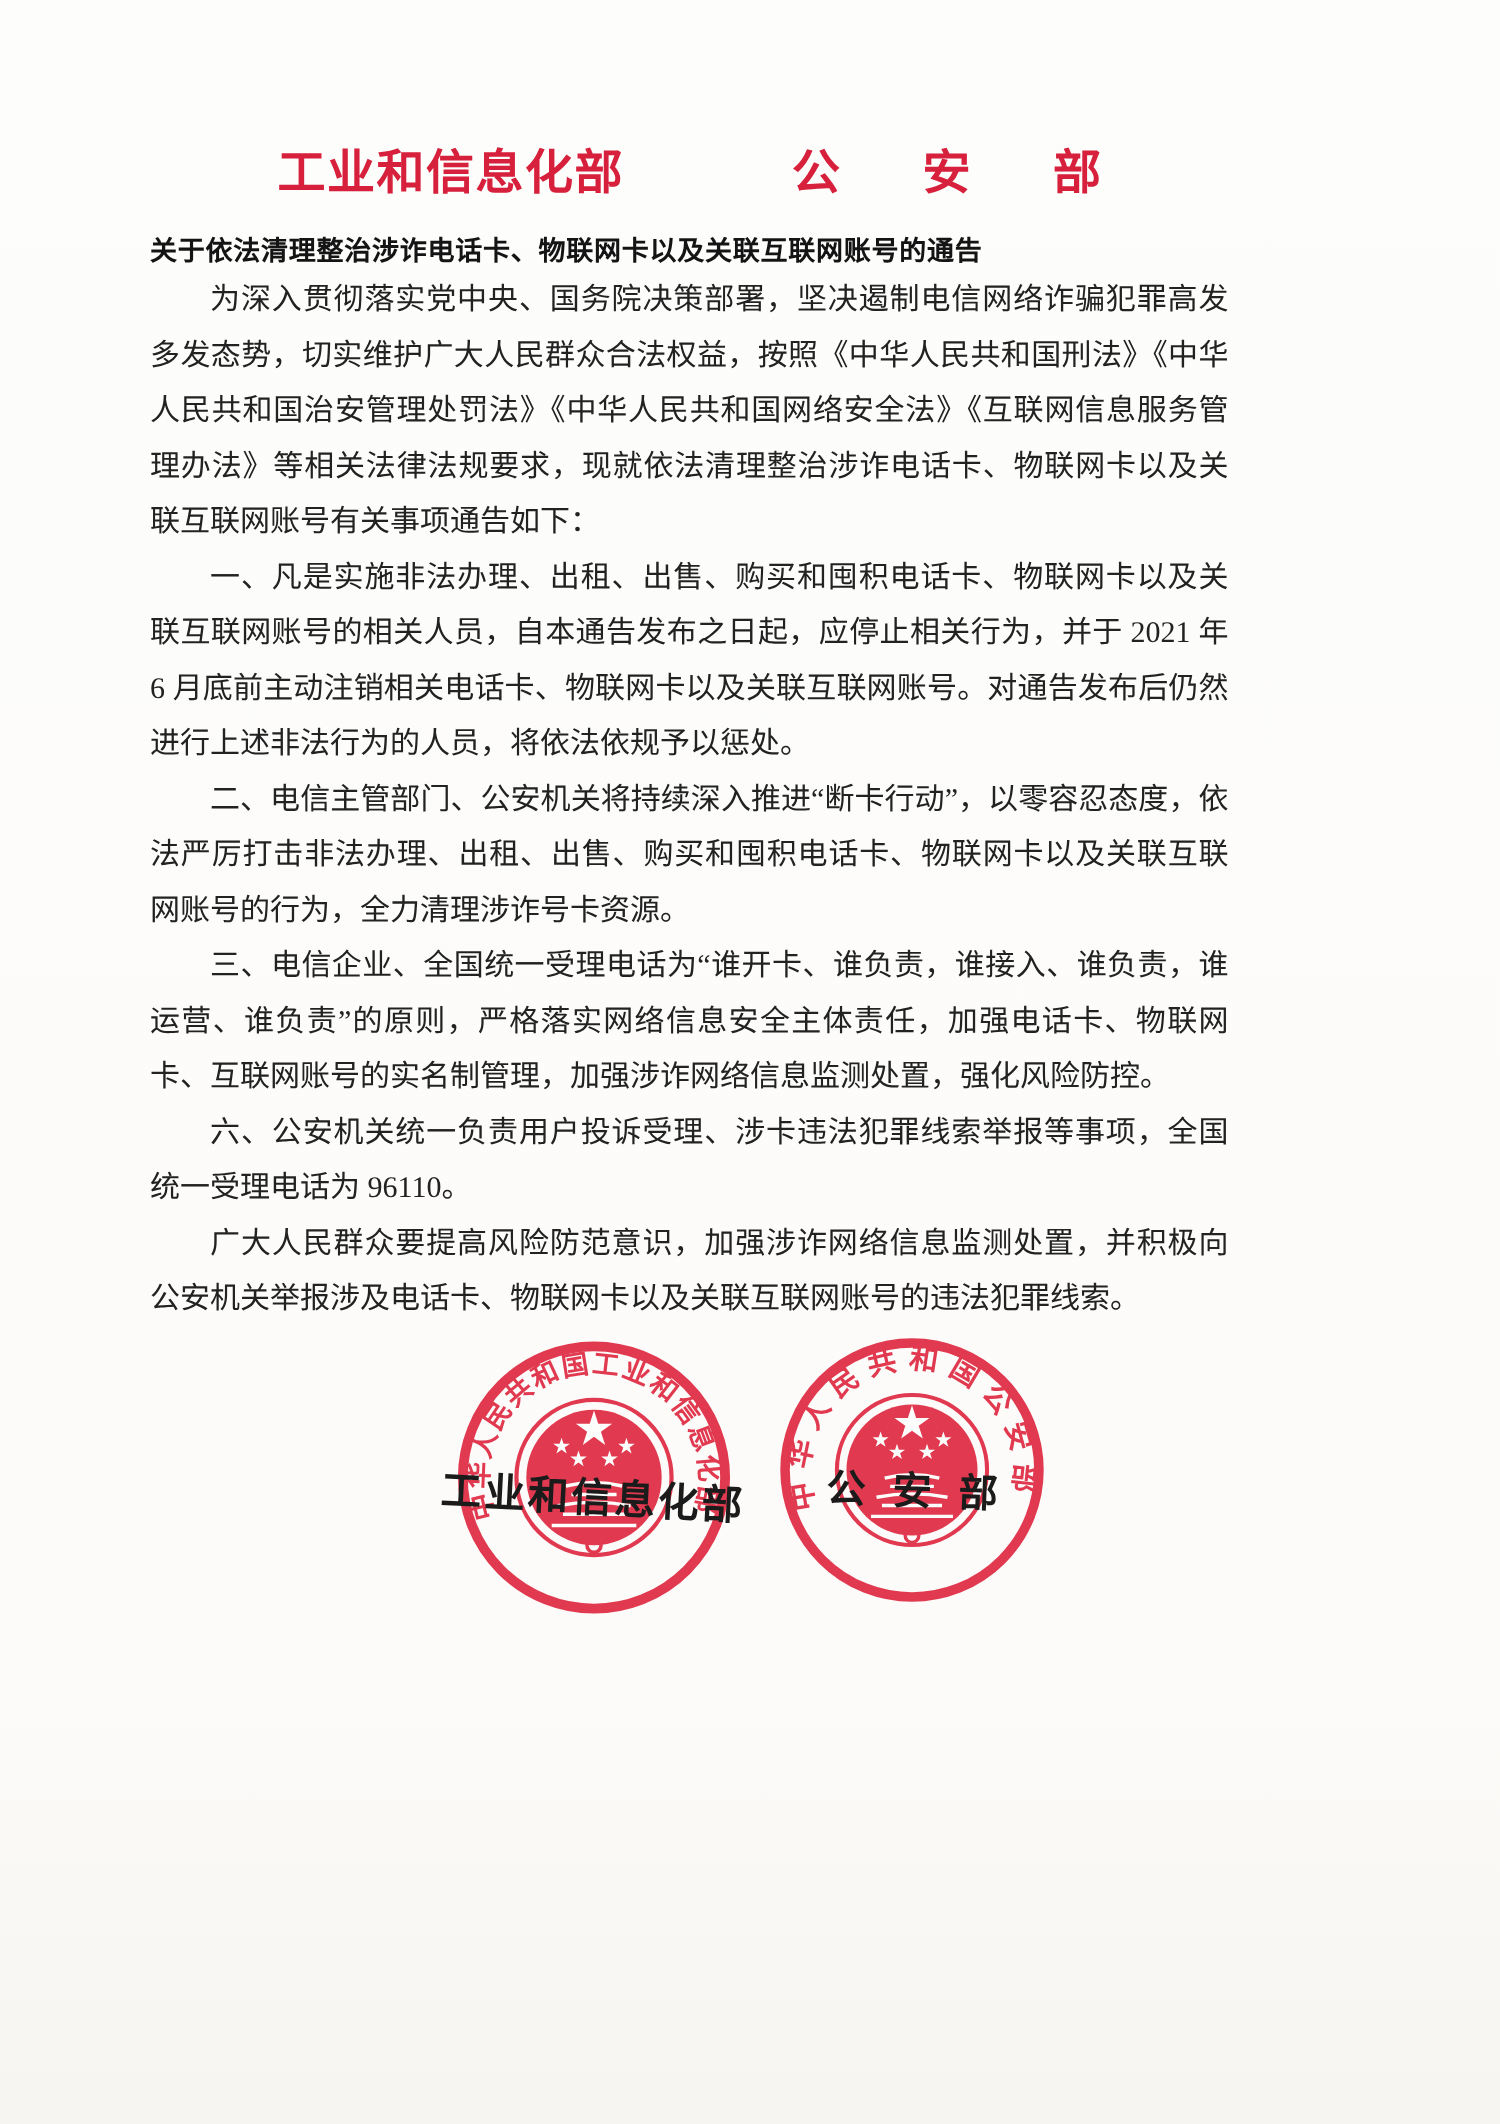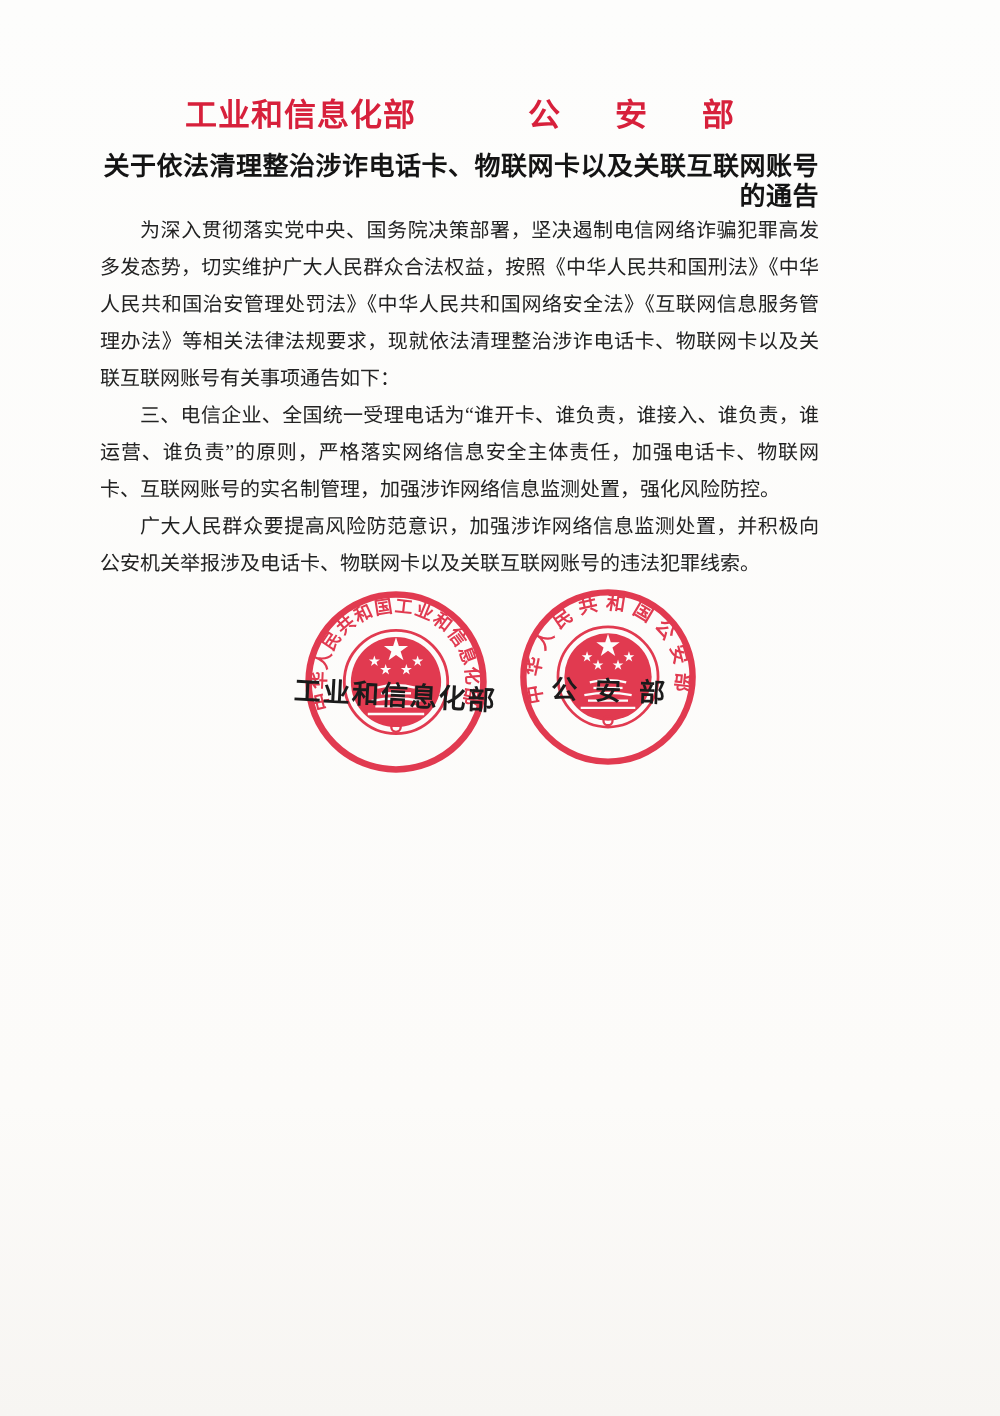--- a/index.html
+++ b/index.html
@@ -12,21 +12,21 @@
   }
   .page { position:relative; width:916px; height:1416px; padding:93px 97px 0 100px; box-sizing:border-box; }
 
   
   .gov-header { display:flex; justify-content:center; align-items:baseline; gap:112px; white-space:nowrap; }
   .ministry { color:#d7203b; font-weight:bold; font-size:32px; line-height:45px; }
   .ministry.m1 { letter-spacing:1px; }
   .ministry.m2 { letter-spacing:55px; margin-right:-55px; }
 
   
-  .doc-title { margin:14px 0 0 0; text-align:right; font-size:26px; line-height:30px;
+  .doc-title { margin:14px 0 0 0; text-align:left; font-size:18px; line-height:30px;
                font-weight:bold; color:#141414; letter-spacing:0.5px; }
 
   
   .body-text { font-size:20px; line-height:37px; text-align:justify; color:#222; }
   .body-text p { margin:0; text-indent:2em; }
 
   
   .seal-row { position:relative; height:210px; margin-top:2px; }
   .seal { position:absolute; }
   .seal-1 { left:202px; top:4px; width:188px; height:188px; }
@@ -47,21 +47,24 @@
 
   <div class="gov-header">
     <span class="ministry m1">工业和信息化部</span>
     <span class="ministry m2">公安部</span>
   </div>
 
   <h1 class="doc-title">关于依法清理整治涉诈电话卡、物联网卡以及关联互联网账号的通告</h1>
 
   <div class="body-text">
     <p>为深入贯彻落实党中央、国务院决策部署，坚决遏制电信网络诈骗犯罪高发多发态势，切实维护广大人民群众合法权益，按照《中华人民共和国刑法》《中华人民共和国治安管理处罚法》《中华人民共和国网络安全法》《互联网信息服务管理办法》等相关法律法规要求，现就依法清理整治涉诈电话卡、物联网卡以及关联互联网账号有关事项通告如下：</p>
+    <p>一、凡是实施非法办理、出租、出售、购买和囤积电话卡、物联网卡以及关联互联网账号的相关人员，自本通告发布之日起，应停止相关行为，并于 2021 年 6 月底前主动注销相关电话卡、物联网卡以及关联互联网账号。对通告发布后仍然进行上述非法行为的人员，将依法依规予以惩处。</p>
+    <p>二、电信主管部门、公安机关将持续深入推进“断卡行动”，以零容忍态度，依法严厉打击非法办理、出租、出售、购买和囤积电话卡、物联网卡以及关联互联网账号的行为，全力清理涉诈号卡资源。</p>
     <p>三、电信企业、全国统一受理电话为“谁开卡、谁负责，谁接入、谁负责，谁运营、谁负责”的原则，严格落实网络信息安全主体责任，加强电话卡、物联网卡、互联网账号的实名制管理，加强涉诈网络信息监测处置，强化风险防控。</p>
+    <p>六、公安机关统一负责用户投诉受理、涉卡违法犯罪线索举报等事项，全国统一受理电话为 96110。</p>
     <p>广大人民群众要提高风险防范意识，加强涉诈网络信息监测处置，并积极向公安机关举报涉及电话卡、物联网卡以及关联互联网账号的违法犯罪线索。</p>
   </div>
 
   <div class="seal-row">
 
     <div class="seal seal-1">
       <svg viewBox="0 0 200 200" aria-hidden="true">
         <defs>
           <path id="arcA" d="M 30 128 A 75 75 0 1 1 170 128" fill="none"></path>
           <path id="starA" d="M 0 -10 L 2.245 -3.09 9.51 -3.09 3.633 1.18 5.878 8.09 0 3.82 -5.878 8.09 -3.633 1.18 -9.51 -3.09 -2.245 -3.09 Z"></path>

